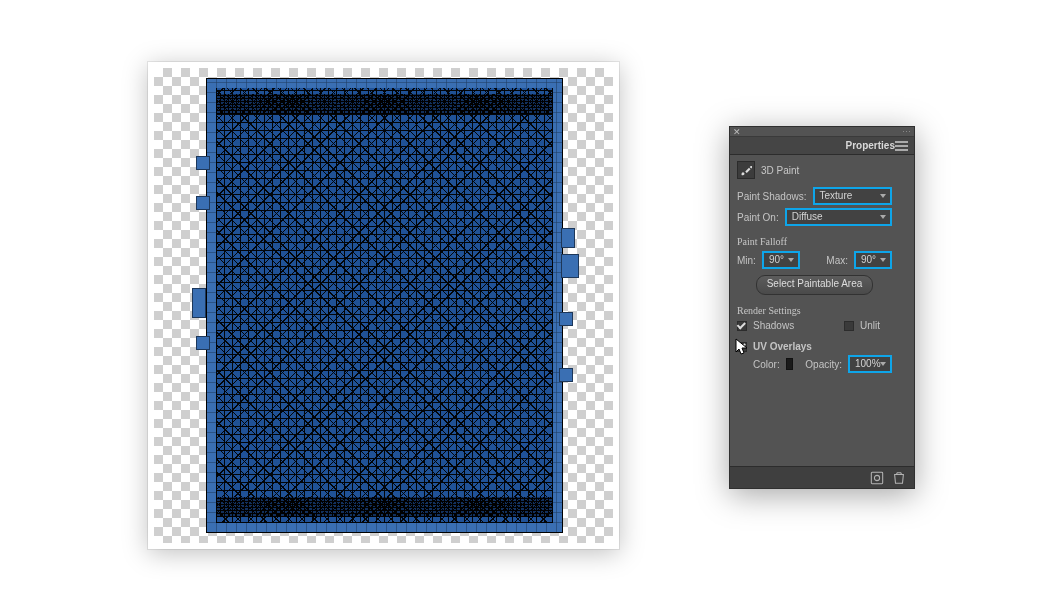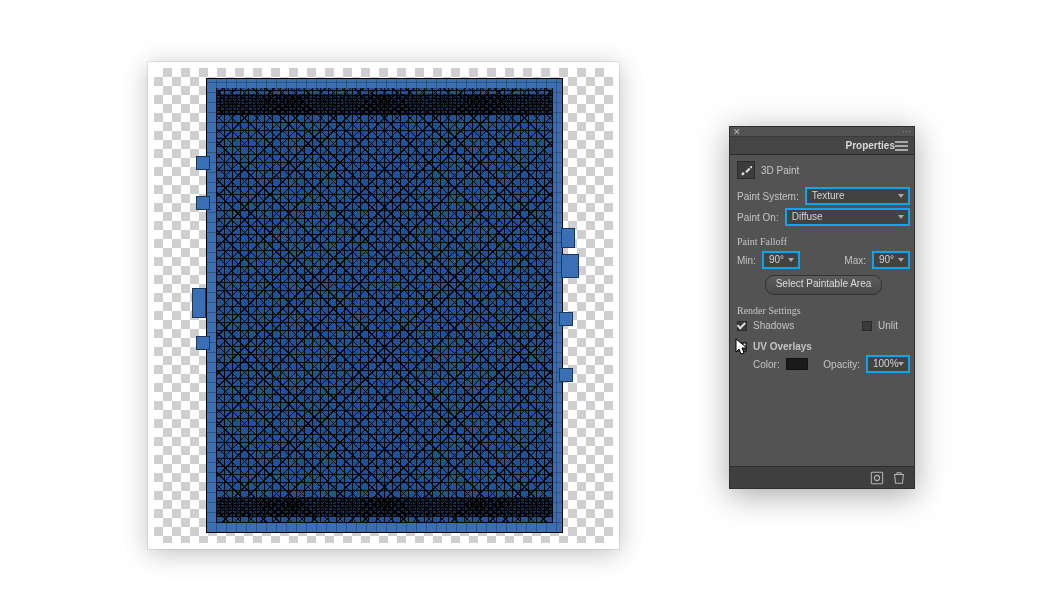--- a/index.html
+++ b/index.html
@@ -106,21 +106,21 @@
     font-weight: 600;
     color: #d8d8d8;
   }
   .hamburger {
     width: 13px; height: 10px;
     background:
       linear-gradient(#aaa,#aaa) 0 0/100% 2px no-repeat,
       linear-gradient(#aaa,#aaa) 0 4px/100% 2px no-repeat,
       linear-gradient(#aaa,#aaa) 0 8px/100% 2px no-repeat;
   }
-  .panel-body { padding: 6px 4px 12px 7px; }
+  .panel-body { padding: 6px 22px 12px 7px; }
 
   .iconrow { display:flex; gap:6px; margin-bottom:8px; align-items:center; }
   .pick-icon {
     width:18px;height:18px;border:1px solid #2b2b2b;background:#3c3c3c;
     display:flex;align-items:center;justify-content:center;color:#ddd;
   }
   .pick-icon svg{width:12px;height:12px;fill:#ddd;}
 
   .row { display:flex; align-items:center; gap:6px; margin: 3px 0; }
   .lbl { flex: 0 0 auto; color:#c4c4c4; }
@@ -212,21 +212,21 @@
     <div class="iconrow">
       <span class="pick-icon">
         <svg viewBox="0 0 16 16">
             <path d="M2 14c0-2 1-3 2-3s2 1 2 2-1 2-2 2-2 0-2-1zm5-4l5-5 2 2-5 5-2-2zm6-6l1-1c.6-.6 1.4-.6 2 0s.6 1.4 0 2l-1 1-2-2z"></path>
           </svg>
       </span>
       <span>3D Paint</span>
     </div>
 
     <div class="row">
-      <span class="lbl">Paint System:</span>
+      <span class="lbl">Paint Shadows:</span>
       <div class="dropdown">
         <span>Texture</span>
         <span class="caret"></span>
       </div>
     </div>
     <div class="row">
       <span class="lbl">Paint On:</span>
       <div class="dropdown">
         <span>Diffuse</span>
         <span class="caret"></span>

